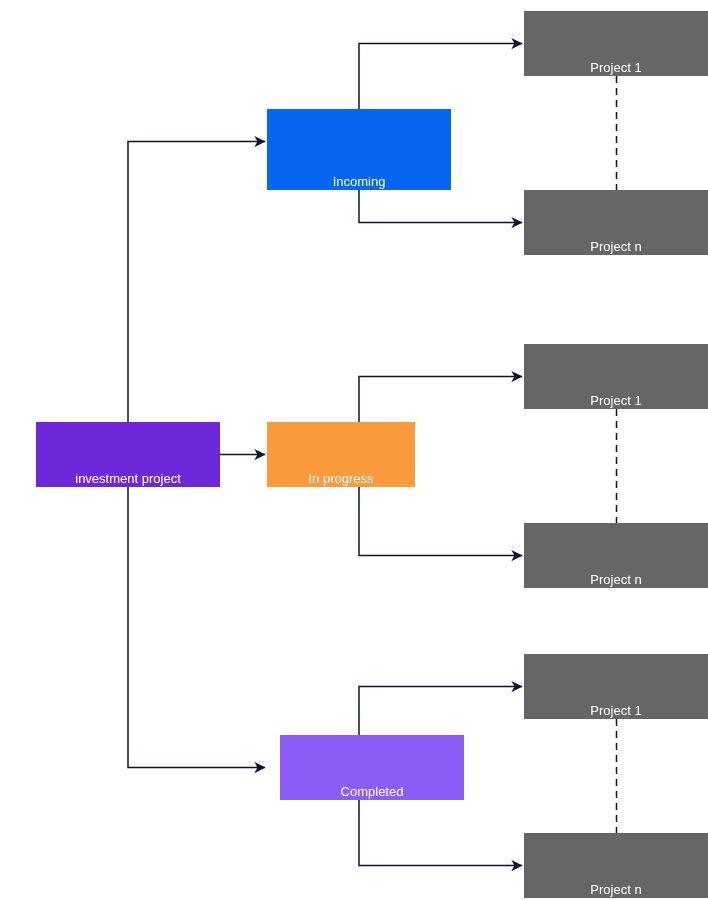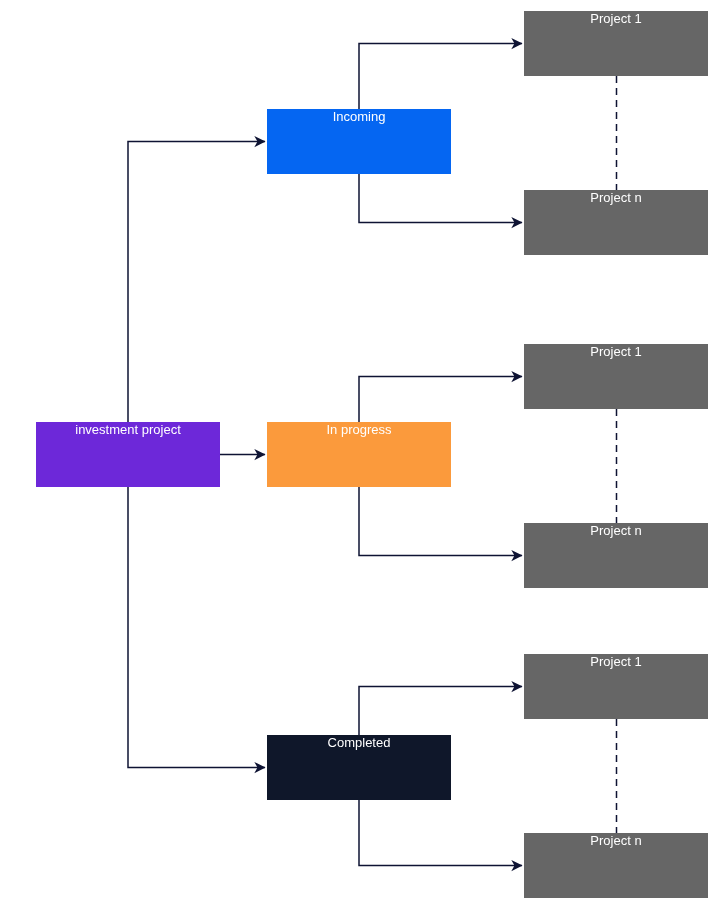--- a/index.html
+++ b/index.html
@@ -21,21 +21,21 @@
     fill: none;
     stroke: var(--connector, #0e1333);
     stroke-width: 1.5;
   }
   .wires line.dashed { stroke-dasharray: 7 5; }
   #arrowhead path { fill: var(--connector, #0e1333); }
   .node {
     position: absolute;
     z-index: 2;
     display: flex;
-    align-items: flex-start;
+    align-items: flex-end;
     justify-content: center;
     text-align: center;
     color: var(--label_text, #ffffff);
     font-size: 13px;
     line-height: 1.2;
     box-sizing: border-box;
   }
 </style>
 </head>
 <body>
@@ -66,29 +66,29 @@
 
     <line class="dashed" x1="616.5" y1="76" x2="616.5" y2="190"></line>
     <line class="dashed" x1="616.5" y1="409" x2="616.5" y2="523"></line>
     <line class="dashed" x1="616.5" y1="719" x2="616.5" y2="833"></line>
   </svg>
 
   <div class="node" style="left: 36px; top: 422px; width: 184px; height: 65px; background: #6d28d9;">
     <span>investment project</span>
   </div>
 
-  <div class="node" style="left: 267px; top: 109px; width: 184px; height: 65px; background: rgb(5, 102, 242);">
+  <div class="node" style="left: 267px; top: 109px; width: 184px; height: 81px; background: rgb(5, 102, 242);">
     <span>Incoming</span>
   </div>
 
-  <div class="node" style="left: 267px; top: 422px; width: 184px; height: 65px; background: rgb(251, 154, 60);">
+  <div class="node" style="left: 267px; top: 422px; width: 148px; height: 65px; background: rgb(251, 154, 60);">
     <span>In progress</span>
   </div>
 
-  <div class="node" style="left: 267px; top: 735px; width: 184px; height: 65px; background: #0f172a;">
+  <div class="node" style="left: 280px; top: 735px; width: 184px; height: 65px; background: #8b5cf6;">
     <span>Completed</span>
   </div>
 
   <div class="node" style="left: 524px; top: 11px; width: 184px; height: 65px; background: rgb(102, 102, 102);">
     <span>Project 1</span>
   </div>
   <div class="node" style="left: 524px; top: 190px; width: 184px; height: 65px; background: rgb(102, 102, 102);">
     <span>Project n</span>
   </div>
 

